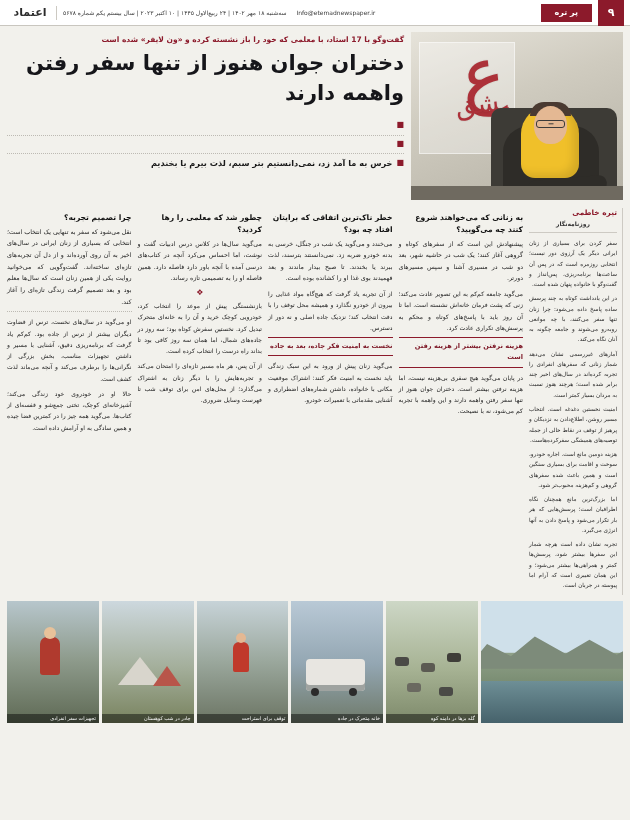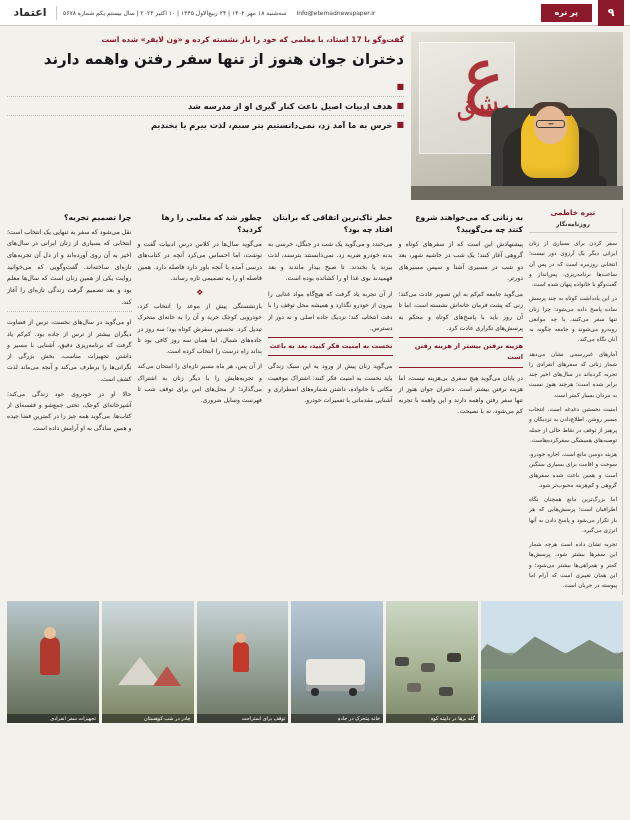--- a/index.html
+++ b/index.html
@@ -150,21 +150,21 @@
     background:#6f6a60;
   }
 
   .head-text { flex:1; min-width:0; padding-top:2px; }
   .kicker {
     font-size: 7.5px; color:#8c1a2b; font-weight:bold;
     text-align:right; margin-bottom: 4px; line-height:1.5;
   }
   h1.headline {
     margin:0 0 8px 0;
-    font-size: 15px;
+    font-size: 21px;
     line-height: 1.42;
     font-weight: bold;
     text-align: right;
     color:#16161a;
     letter-spacing:-0.2px;
   }
   .bullets { margin-top:5px; }
   .bullet {
     display:flex; gap:4px; align-items:flex-start;
     font-size: 8.2px; font-weight:bold; line-height:1.6;
@@ -294,21 +294,21 @@
     content:""; position:absolute; left:36%; top:30%; width:20px; height:38px;
     background:#b03a2e; border-radius:7px 7px 3px 3px;
   }
   .p6:after{
     content:""; position:absolute; left:40%; top:22%; width:12px; height:12px;
     background:#e8c29a; border-radius:50%;
   }
 
   .sidebar-title {
     font-size:7.4px; font-weight:bold; color:#8c1a2b;
-    text-align:center; margin:0 0 3px 0;
+    margin:0 0 3px 0;
   }
   .sidebar-sub {
     font-size:6px; font-weight:bold; text-align:center; color:#333;
     margin:0 0 4px 0;
   }
   .tiny { font-size:5.7px; line-height:1.8; text-align:justify; text-align-last:right; color:#2a2a2a; margin:0 0 4px 0;}
 </style>
 </head>
 <body>
 
@@ -343,21 +343,20 @@
 
       <div class="head-text">
         <div class="kicker">گفت‌وگو با 17 استاد، با معلمی که خود را باز نشسته کرده و «ون لایفر» شده است</div>
         <h1 class="headline">دختران جوان هنوز از تنها سفر رفتن واهمه دارند</h1>
         <div class="bullets">
           <div class="bullet">
             <span class="dot">■</span>
           </div>
           <div class="bullet">
             <span class="dot">■</span>
-            <span>هدف ادبیات اصیل باعث کنار گیری او از مدرسه شد</span>
           </div>
           <div class="bullet">
             <span class="dot">■</span>
             <span>خرس به ما آمد زد، نمی‌دانستیم بتر سبم، لذت بیرم یا بخندیم</span>
           </div>
         </div>
       </div>
     </div>
 
     <div class="cols">
@@ -380,21 +379,21 @@
         <p class="body lead">پیشنهادش این است که از سفرهای کوتاه و گروهی آغاز کنند؛ یک شب در حاشیه شهر، بعد دو شب در مسیری آشنا و سپس مسیرهای دورتر.</p>
         <p class="body">می‌گوید جامعه کم‌کم به این تصویر عادت می‌کند؛ زنی که پشت فرمان خانه‌اش نشسته است. اما تا آن روز باید با پاسخ‌های کوتاه و محکم به پرسش‌های تکراری عادت کرد.</p>
         <div class="pull">هزینه نرفتن بیشتر از هزینه رفتن است</div>
         <p class="body">در پایان می‌گوید هیچ سفری بی‌هزینه نیست، اما هزینه نرفتن بیشتر است. دختران جوان هنوز از تنها سفر رفتن واهمه دارند و این واهمه با تجربه کم می‌شود، نه با نصیحت.</p>
       </div>
 
       <div class="col">
         <div class="qhead">خطر ناک‌ترین اتفاقی که برایتان افتاد چه بود؟</div>
         <p class="body lead">می‌خندد و می‌گوید یک شب در جنگل، خرسی به بدنه خودرو ضربه زد. نمی‌دانستند بترسند، لذت ببرند یا بخندند. تا صبح بیدار ماندند و بعد فهمیدند بوی غذا او را کشانده بوده است.</p>
         <p class="body">از آن تجربه یاد گرفت که هیچ‌گاه مواد غذایی را بیرون از خودرو نگذارد و همیشه محل توقف را با دقت انتخاب کند؛ نزدیک جاده اصلی و نه دور از دسترس.</p>
-        <div class="pull">نخست به امنیت فکر کنید، بعد به باعث</div>
+        <div class="pull">نخست به امنیت فکر جاده، بعد به جاده</div>
         <p class="body">می‌گوید زنان پیش از ورود به این سبک زندگی باید نخست به امنیت فکر کنند: اشتراک موقعیت مکانی با خانواده، داشتن شماره‌های اضطراری و آشنایی مقدماتی با تعمیرات خودرو.</p>
       </div>
 
       <div class="col">
         <div class="qhead">چطور شد که معلمی را رها کردید؟</div>
         <p class="body lead">می‌گوید سال‌ها در کلاس درس ادبیات گفت و نوشت، اما احساس می‌کرد آنچه در کتاب‌های درسی آمده با آنچه باور دارد فاصله دارد. همین فاصله او را به تصمیمی تازه رساند.</p>
         <div class="divider-orn">❖</div>
         <p class="body">بازنشستگی پیش از موعد را انتخاب کرد، خودرویی کوچک خرید و آن را به خانه‌ای متحرک تبدیل کرد. نخستین سفرش کوتاه بود؛ سه روز در جاده‌های شمال، اما همان سه روز کافی بود تا بداند راه درست را انتخاب کرده است.</p>
         <p class="body">از آن پس، هر ماه مسیر تازه‌ای را امتحان می‌کند و تجربه‌هایش را با دیگر زنان به اشتراک می‌گذارد؛ از محل‌های امن برای توقف شب تا فهرست وسایل ضروری.</p>
       </div>

